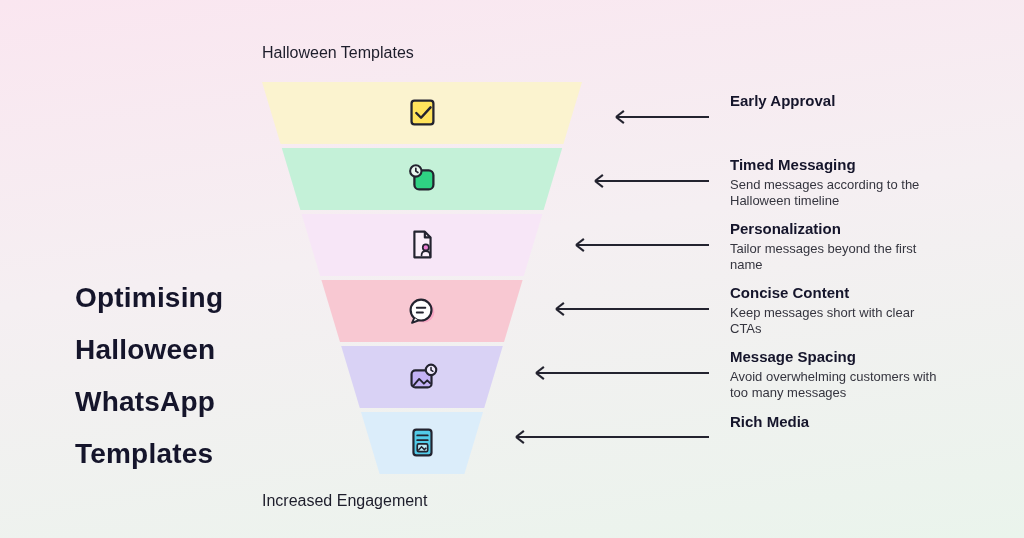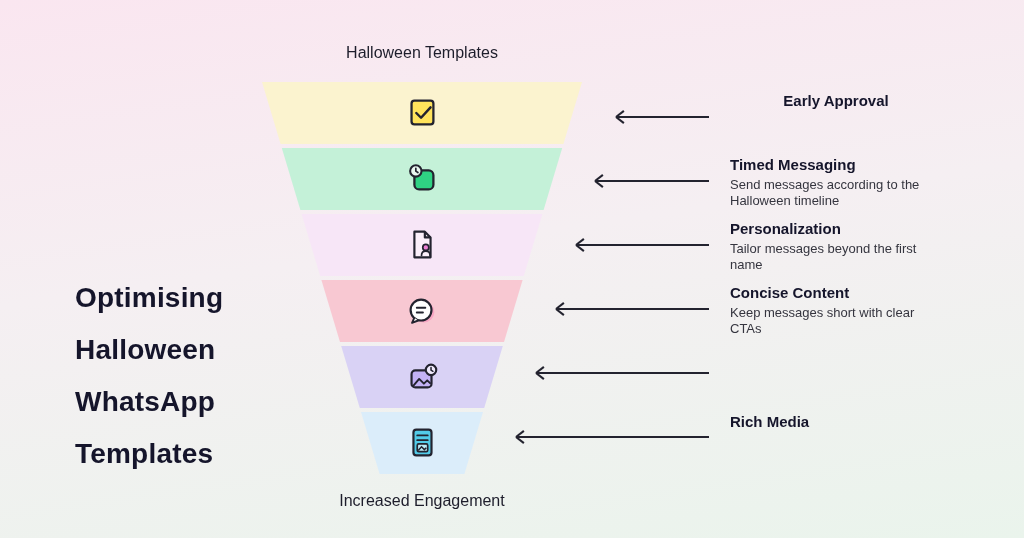--- a/index.html
+++ b/index.html
@@ -14,21 +14,21 @@
 
   .main-title {
     position:absolute; left:75px; top:272px;
     width:185px;
     font-size:28px; font-weight:700; line-height:52px;
     color:#15152b; letter-spacing:.2px;
   }
 
   .funnel-label {
     position:absolute; left:262px; width:320px;
-    text-align:center; font-size:16px; font-weight:500; color:#1d1d2b;
+    font-size:16px; font-weight:500; color:#1d1d2b;
   }
   .funnel-label.top { top:44px; }
   .funnel-label.bottom { top:492px; }
 
   .funnel { position:absolute; left:262px; top:82px; width:320px; height:392px; }
   .seg {
     position:absolute; left:0; width:320px; height:62px;
     display:flex; align-items:center; justify-content:center;
   }
   .seg0 { top:0;    clip-path:polygon(0px 0, 320px 0, 301.4px 100%, 18.6px 100%); }
@@ -47,21 +47,21 @@
   .arrow::before { transform:rotate(38deg); }
   .arrow::after  { transform:rotate(-38deg); }
   .arrow0 { left:617px; top:116px; width:92px; }
   .arrow1 { left:596px; top:180px; width:113px; }
   .arrow2 { left:577px; top:244px; width:132px; }
   .arrow3 { left:557px; top:308px; width:152px; }
   .arrow4 { left:537px; top:372px; width:172px; }
   .arrow5 { left:517px; top:436px; width:192px; }
 
   .item { position:absolute; left:730px; width:212px; }
-  .item0 { top:92px;text-align:center; }  .item1 { top:156px; } .item2 { top:220px; }
+  .item0 { top:92px; }  .item1 { top:156px; } .item2 { top:220px; }
   .item3 { top:284px; } .item4 { top:348px; } .item5 { top:413px; }
   .item-heading { font-size:15px; font-weight:700; color:#15152b; margin-bottom:4px; }
   .item-body { font-size:13px; line-height:16px; color:#35353f; }
 
   .seg svg { display:block; }
 </style>
 </head>
 <body>
 
 <div class="stage">
@@ -142,17 +142,21 @@
     <div class="item-body">Send messages according to the Halloween timeline</div>
   </div>
   <div class="item item2">
     <div class="item-heading">Personalization</div>
     <div class="item-body">Tailor messages beyond the first name</div>
   </div>
   <div class="item item3">
     <div class="item-heading">Concise Content</div>
     <div class="item-body">Keep messages short with clear CTAs</div>
   </div>
+  <div class="item item4">
+    <div class="item-heading">Message Spacing</div>
+    <div class="item-body">Avoid overwhelming customers with too many messages</div>
+  </div>
   <div class="item item5">
     <div class="item-heading">Rich Media</div>
   </div>
 
 </div>
 
 </body></html>

